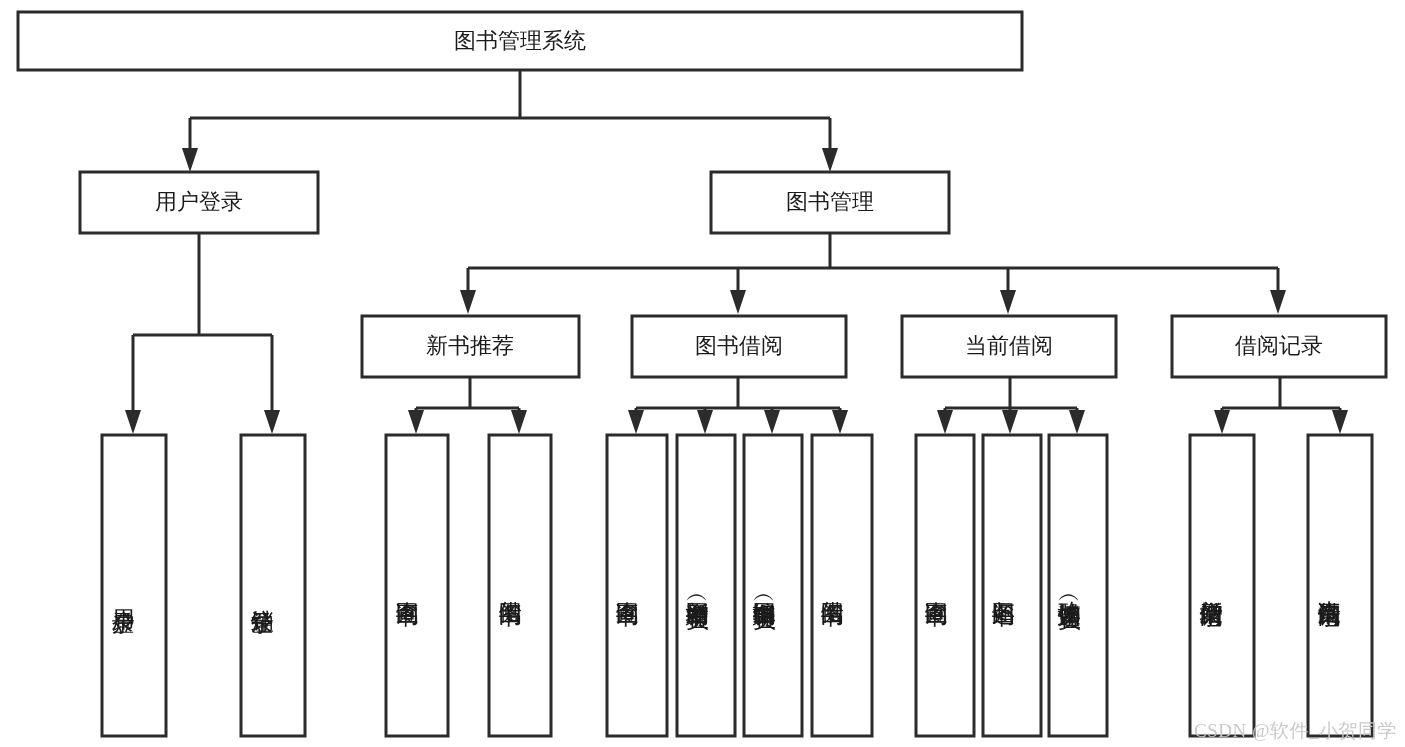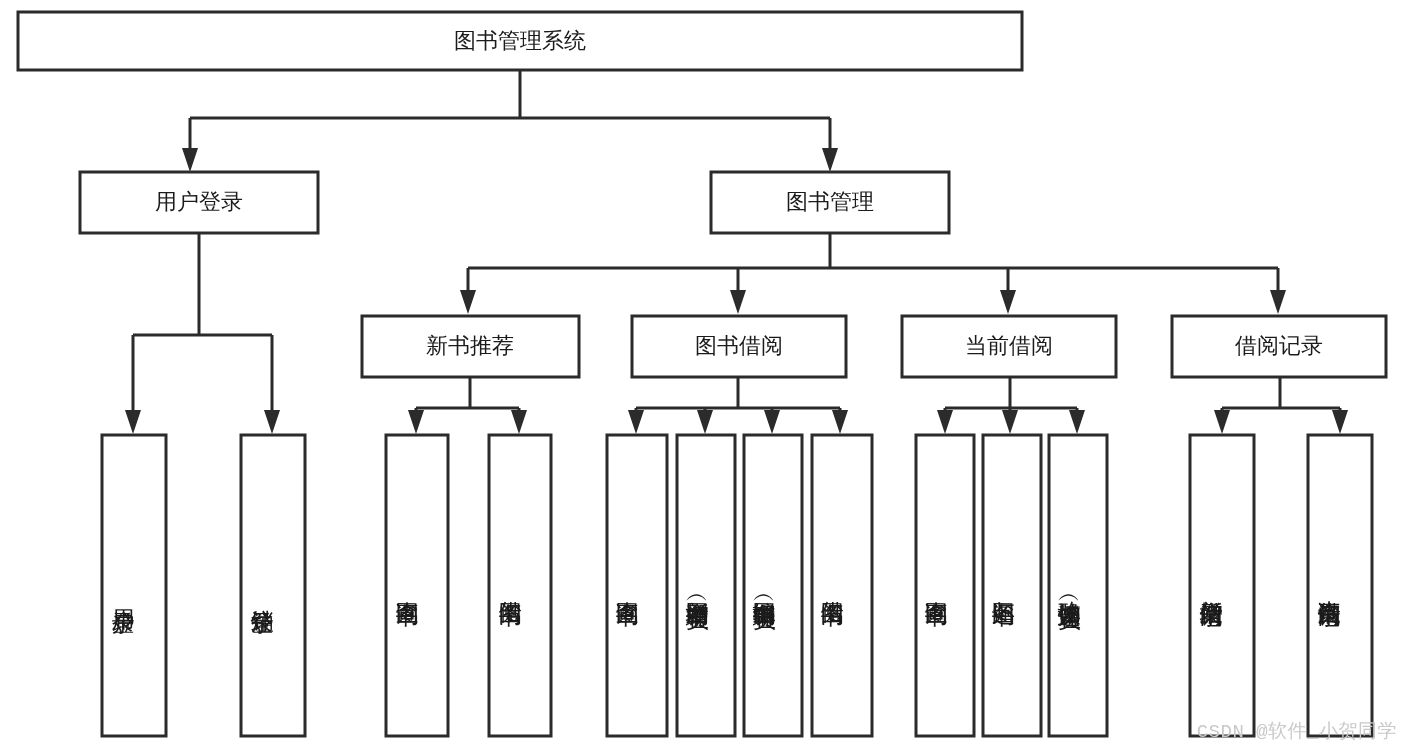--- a/index.html
+++ b/index.html
@@ -62,21 +62,21 @@
     letter-spacing: 1px;
     color: #1b1b1b;
     white-space: nowrap;
     text-align: center;
     pointer-events: none;
   }
   .watermark {
     position: absolute;
     right: 8px;
     bottom: 3px;
-    font-family: Liberation Mono, monospace;
+    font-family: Liberation Serif, serif;
     font-size: 19px;
     color: #c9c9c9;
     letter-spacing: 0.5px;
     white-space: nowrap;
   }
 </style>
 </head>
 <body>
 
 <div id="diagram-root">

